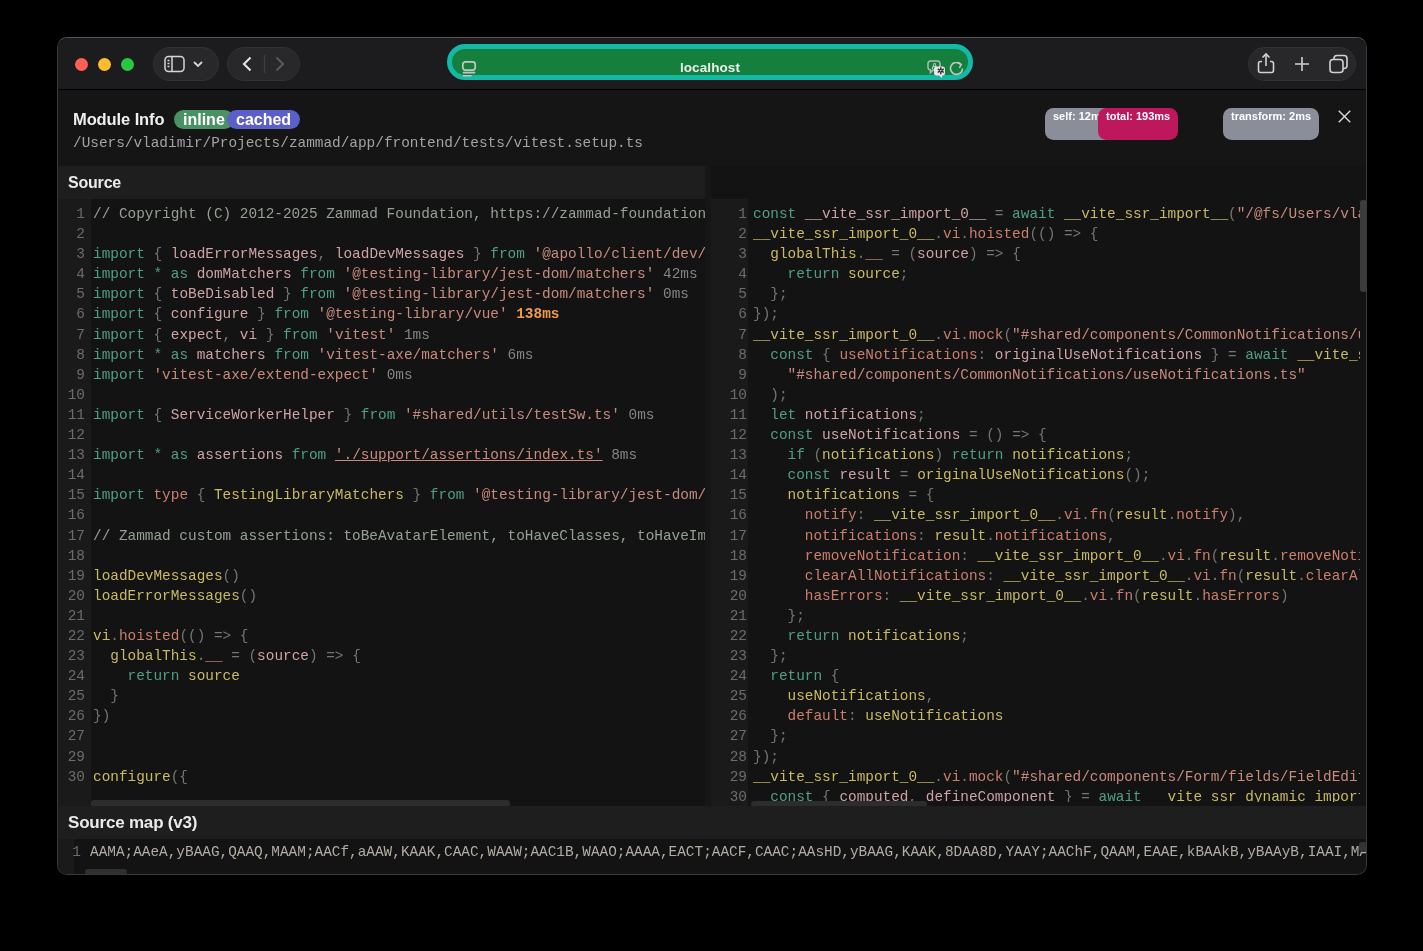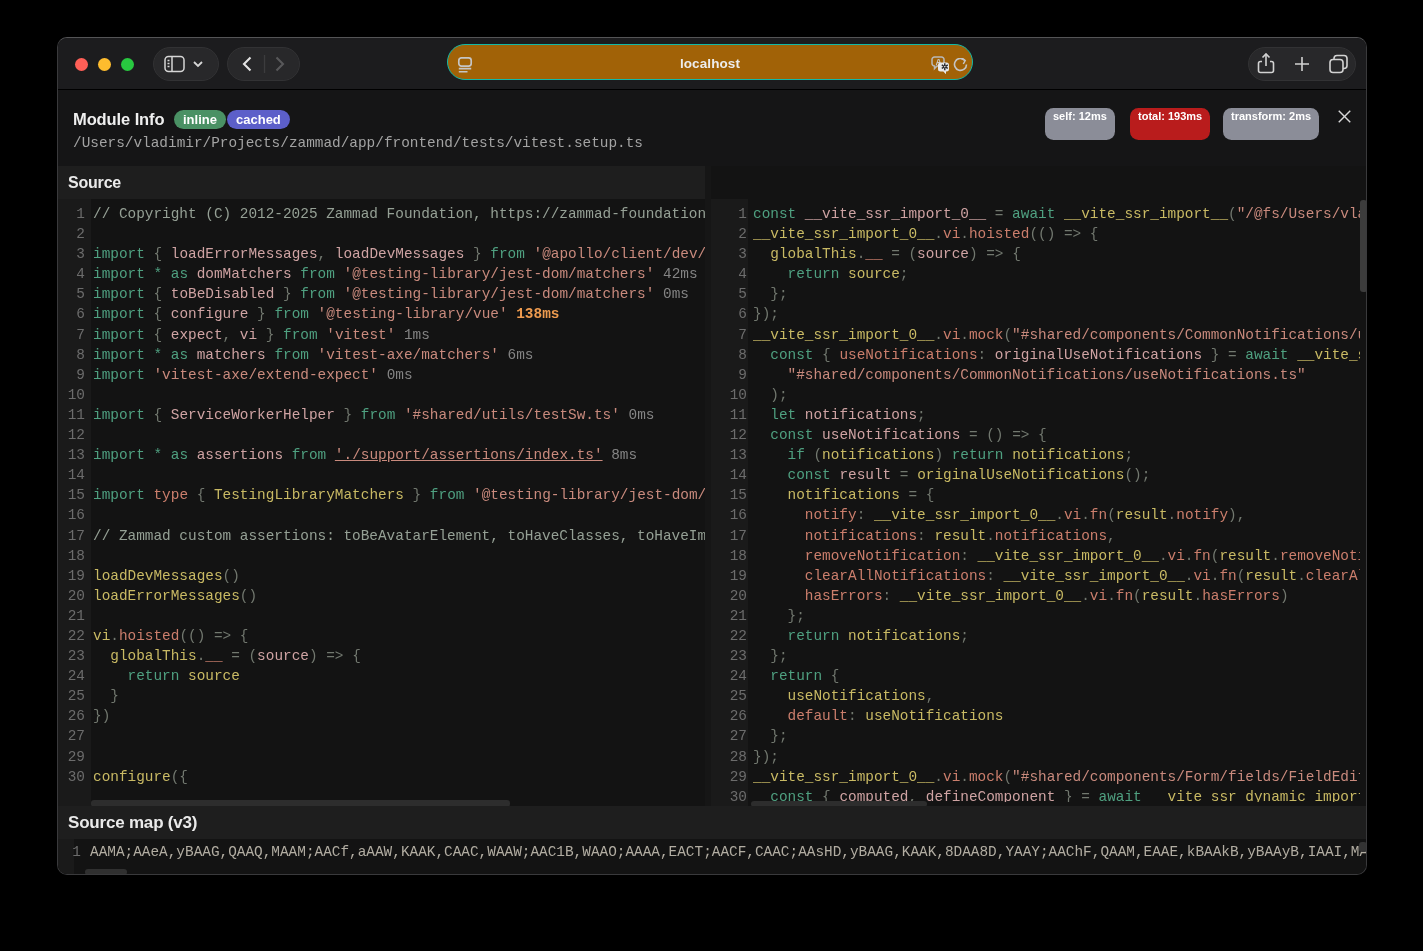--- a/index.html
+++ b/index.html
@@ -4,27 +4,27 @@
 * { margin:0; padding:0; box-sizing:border-box; }
 html,body { width:1423px; height:951px; background:#000; overflow:hidden; }
 body { font-family:"Liberation Sans",sans-serif; }
 #win { position:absolute; left:57px; top:37px; width:1310px; height:838px;
   background:#131313; border-radius:10px; border:1px solid #3a3a3c; border-top-color:#545456;
   overflow:hidden; }
 
 #chrome { position:absolute; left:0; top:0; width:100%; height:52px; background:#1c1c1e; border-bottom:1px solid #000; }
 .dot { position:absolute; width:13px; height:13px; border-radius:50%; }
 #chrome .pill { position:absolute; top:9px; height:34px; background:#28282a; border-radius:17px; border:1px solid #323234; }
-#urlbar { position:absolute; left:389px; top:6px; width:526px; height:36px; background:#a16207; border:1px solid #14b8a6; border-radius:18px; }
+#urlbar { position:absolute; left:389px; top:6px; width:526px; height:36px; background:#15803d; border:5px solid #14b8a6; border-radius:18px; }
 #urlbar .txt { position:absolute; width:100%; text-align:center; top:10.5px; color:#ededed; font-size:13.5px; font-weight:600; letter-spacing:.1px; }
 svg { display:block; }
 
 #mhead { position:absolute; left:0; top:52px; width:100%; height:76px; background:#151516; }
 #mtitle { position:absolute; left:15px; top:20px; font-size:16.5px; font-weight:700; color:#efefef; letter-spacing:-0.1px; }
-.badge { position:absolute; top:20px; height:19px; border-radius:9.5px; color:#fff; font-size:13px; font-weight:700; line-height:19px; padding:0 9px; }
+.badge { position:absolute; top:20px; height:19px; border-radius:9.5px; color:#fff; font-size:16px; font-weight:700; line-height:19px; padding:0 9px; }
 #b-inline { left:116px; background:#4a9164; }
 #b-cached { left:169px; background:#5c5fc9; }
 .tpill { position:absolute; top:18px; height:32px; border-radius:8.5px; color:#fff; font-size:11px; font-weight:700; line-height:17px; padding:0 8px; background:#8b8d98; }
 #mpath { position:absolute; left:15px; top:45px; font-family:"Liberation Mono",monospace; font-size:14.4px; color:#a3a3a3; }
 #mclose { position:absolute; left:1279px; top:19px; width:15px; height:15px; }
 
 #panels { position:absolute; left:0; top:128px; width:100%; height:640px; background:#131313;padding-left:45px; }
 .phead { position:absolute; top:0; height:33px; background:#1e1e1e; color:#eaeaea; font-size:16px; font-weight:700; line-height:34px; letter-spacing:-0.2px; }
 .pcode { position:absolute; top:33px; height:603px; overflow:hidden;
   font-family:"Liberation Mono",monospace; font-size:14.4px; line-height:20.1px; padding-top:5px; }
@@ -108,21 +108,21 @@
         <rect x="85" y="7.5" width="13" height="13" rx="3"></rect>
         <rect x="81" y="11.5" width="13" height="13" rx="3" fill="#28282a"></rect>
       </svg>
     </div>
   </div>
   <div id="mhead">
     <div id="mtitle">Module Info</div>
     <span class="badge" id="b-inline">inline</span>
     <span class="badge" id="b-cached">cached</span>
     <span class="tpill" style="left:987px">self: 12ms</span>
-    <span class="tpill" style="left:1072px;background:#b91c1c">total: 193ms</span>
+    <span class="tpill" style="left:1040px;background:#be185d">total: 193ms</span>
     <span class="tpill" style="left:1165px">transform: 2ms</span>
     <svg id="mclose" viewBox="0 0 17 17" stroke="#d8d8d8" stroke-width="1.6">
         <line x1="2" y1="2" x2="15" y2="15"></line>
         <line x1="15" y1="2" x2="2" y2="15"></line>
       </svg>
     <div id="mpath">/Users/vladimir/Projects/zammad/app/frontend/tests/vitest.setup.ts</div>
   </div>
   <div id="panels">
     <div style="position:absolute;left:0;top:33px;width:33px;height:607px;background:#1a1a1a"></div>
     <div style="position:absolute;left:653px;top:33px;width:37px;height:607px;background:#1a1a1a"></div>

